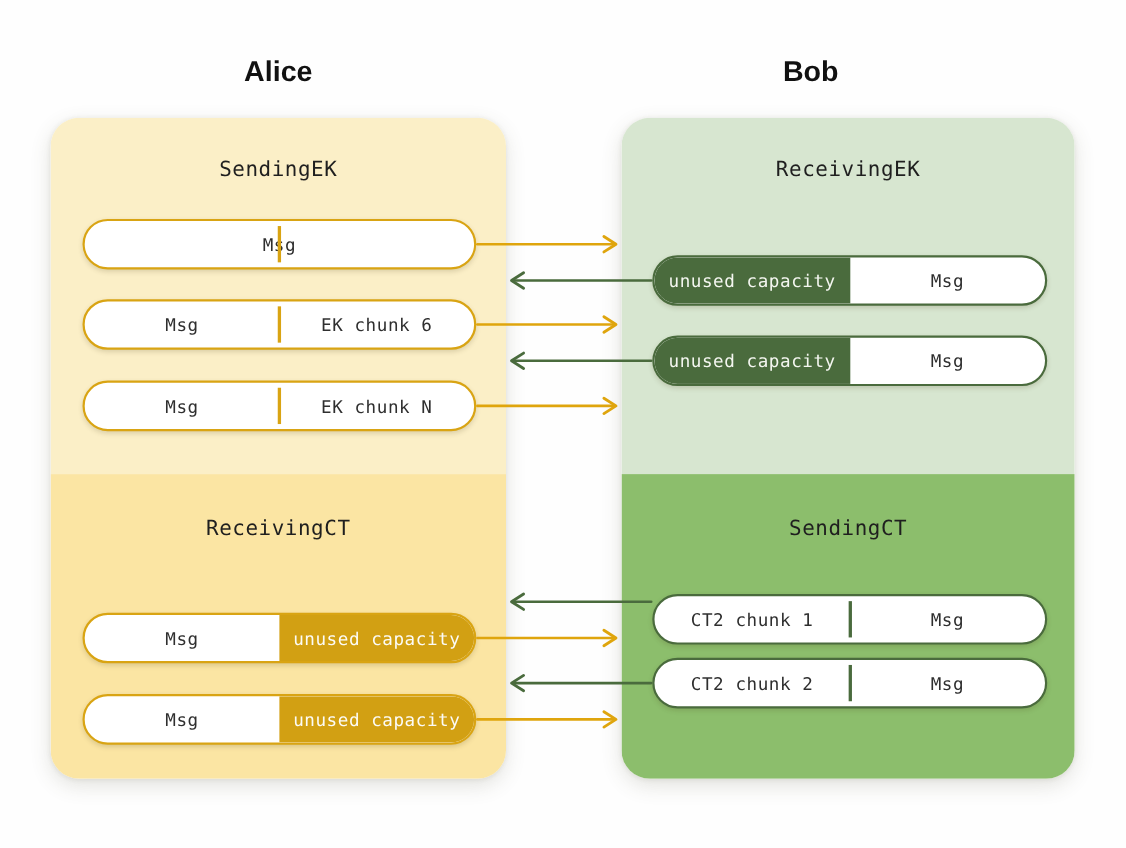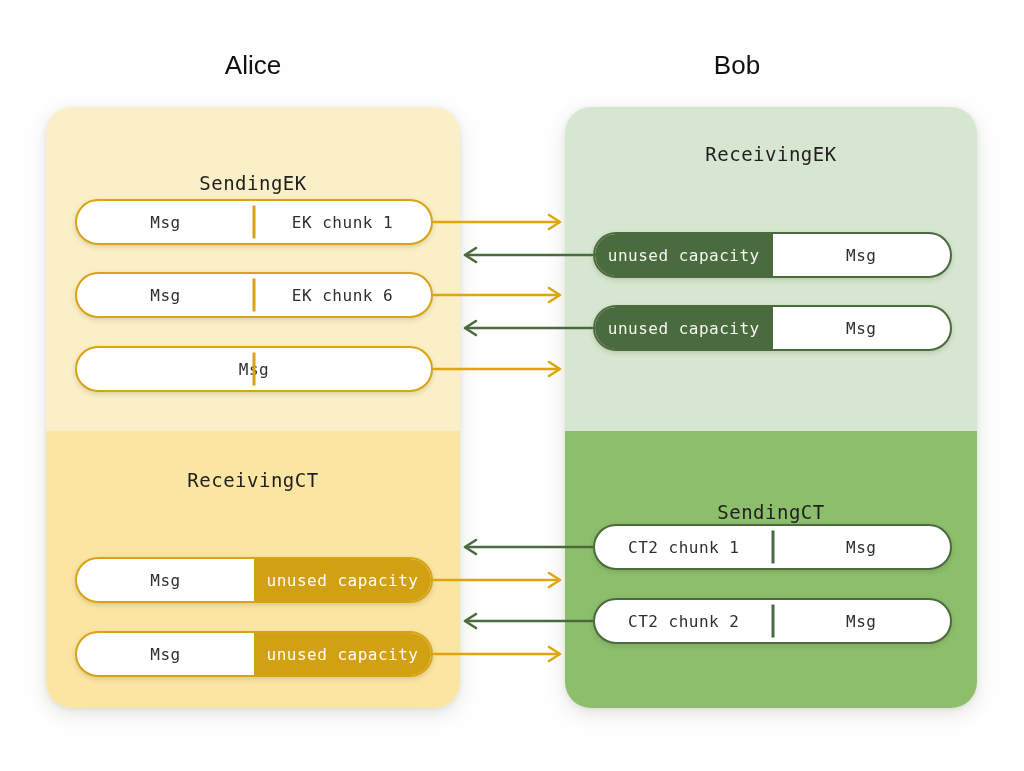--- a/index.html
+++ b/index.html
@@ -14,43 +14,43 @@
     --ink:#1F1F1F;
     --pill-ink:#2F2F2F;
   }
   html,body{margin:0;padding:0;background:#FEFEFE;}
   #stage{
     position:relative;width:1024px;height:771px;background:#FEFEFE;overflow:hidden;
     font-family:"DejaVu Sans Mono","Liberation Mono",monospace;
   }
   .actor-title{
     position:absolute;top:50px;height:30px;line-height:30px;text-align:center;
-    font-family:"Liberation Sans","DejaVu Sans",sans-serif;font-size:26px;font-weight:400;color:#111;
+    font-family:"Liberation Sans","DejaVu Sans",sans-serif;font-size:26px;font-weight:700;color:#111;
   }
   #actor-alice{left:46px;width:414px;}
   #actor-bob{left:531px;width:412px;}
   .card{
     position:absolute;top:107px;height:601px;border-radius:26px;overflow:hidden;
     box-shadow:0 6px 18px rgba(90,85,60,0.16), 0 1px 4px rgba(90,85,60,0.10);
   }
   #card-alice{left:46px;width:414px;}
   #card-bob{left:565px;width:412px;}
   .sec{width:100%;}
   #sec-sending-ek{height:324px;background:var(--yellow-light);}
   #sec-receiving-ct{height:277px;background:var(--yellow-mid);}
   #sec-receiving-ek{height:324px;background:var(--green-light);}
   #sec-sending-ct{height:277px;background:var(--green-mid);}
   .panel-title{
     position:absolute;text-align:center;font-size:19px;font-weight:500;color:var(--ink);
     letter-spacing:0.5px;line-height:26px;height:26px;
   }
-  #title-sending-ek{left:46px;top:141px;width:414px;margin-top:29px;}
+  #title-sending-ek{left:46px;top:141px;width:414px;}
   #title-receiving-ek{left:565px;top:141px;width:412px;}
   #title-receiving-ct{left:46px;top:467px;width:414px;}
-  #title-sending-ct{left:565px;top:467px;width:412px;margin-top:32px;}
+  #title-sending-ct{left:565px;top:467px;width:412px;}
   .pill{
     position:absolute;height:46px;border-radius:23px;background:#fff;
     display:flex;align-items:stretch;overflow:hidden;box-sizing:border-box;
     font-size:16px;letter-spacing:0.5px;color:var(--pill-ink);
     box-shadow:0 2px 5px rgba(70,60,20,0.18);
   }
   .pill.gold-border{border:2px solid var(--gold);}
   .pill.green-border{border:2px solid var(--green-dark);}
   .half{flex:1 1 50%;display:flex;align-items:center;justify-content:center;white-space:nowrap;}
   .half.fill-gold{background:var(--gold-fill);color:#FCFBF6;}
@@ -59,21 +59,21 @@
   .divider.gold{background:var(--gold);}
   .divider.green{background:var(--green-dark);}
   
   #pill-a1,#pill-a2,#pill-a3,#pill-a4,#pill-a5{left:75px;width:358px;}
   #pill-a1{top:199px;} #pill-a2{top:272px;} #pill-a3{top:346px;}
   
   #pill-a4{top:557px;} #pill-a5{top:631px;}
   
   #pill-b1,#pill-b2,#pill-b3,#pill-b4{left:593px;width:359px;}
   #pill-b1{top:232px;} #pill-b2{top:305px;}
-  #pill-b3{top:524px;text-align:right;} #pill-b4{top:598px;text-align:right;}
+  #pill-b3{top:540px;text-align:right;} #pill-b4{top:598px;text-align:right;}
   #arrow-layer{position:absolute;left:0;top:0;pointer-events:none;}
 </style>
 </head>
 <body>
 
 <div id="stage">
 
   <div class="actor-title" id="actor-alice">Alice</div>
   <div class="actor-title" id="actor-bob">Bob</div>
 
@@ -87,30 +87,30 @@
     <div class="sec" id="sec-sending-ct"></div>
   </div>
 
   <div class="panel-title" id="title-sending-ek">SendingEK</div>
   <div class="panel-title" id="title-receiving-ct">ReceivingCT</div>
   <div class="panel-title" id="title-receiving-ek">ReceivingEK</div>
   <div class="panel-title" id="title-sending-ct">SendingCT</div>
 
   <div class="pill gold-border" id="pill-a1">
     <div class="half">Msg</div>
-    <div class="half">EK chunk 1</div>
     <div class="divider gold"></div>
   </div>
   <div class="pill gold-border" id="pill-a2">
     <div class="half">Msg</div>
     <div class="half">EK chunk 6</div>
     <div class="divider gold"></div>
   </div>
   <div class="pill gold-border" id="pill-a3">
     <div class="half">Msg</div>
+    <div class="half">EK chunk N</div>
     <div class="divider gold"></div>
   </div>
 
   <div class="pill green-border" id="pill-b1">
     <div class="half fill-green">unused capacity</div>
     <div class="half">Msg</div>
   </div>
   <div class="pill green-border" id="pill-b2">
     <div class="half fill-green">unused capacity</div>
     <div class="half">Msg</div>

